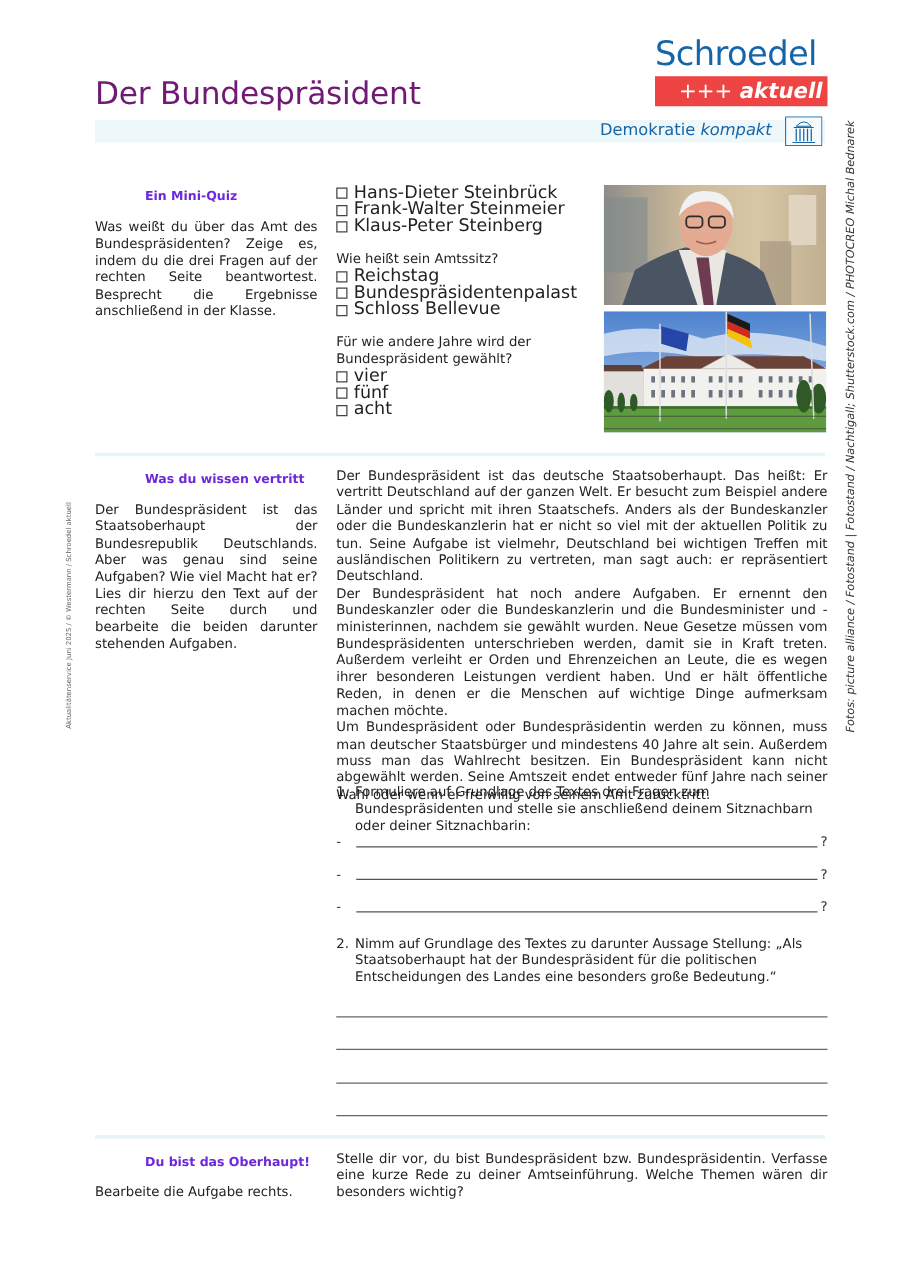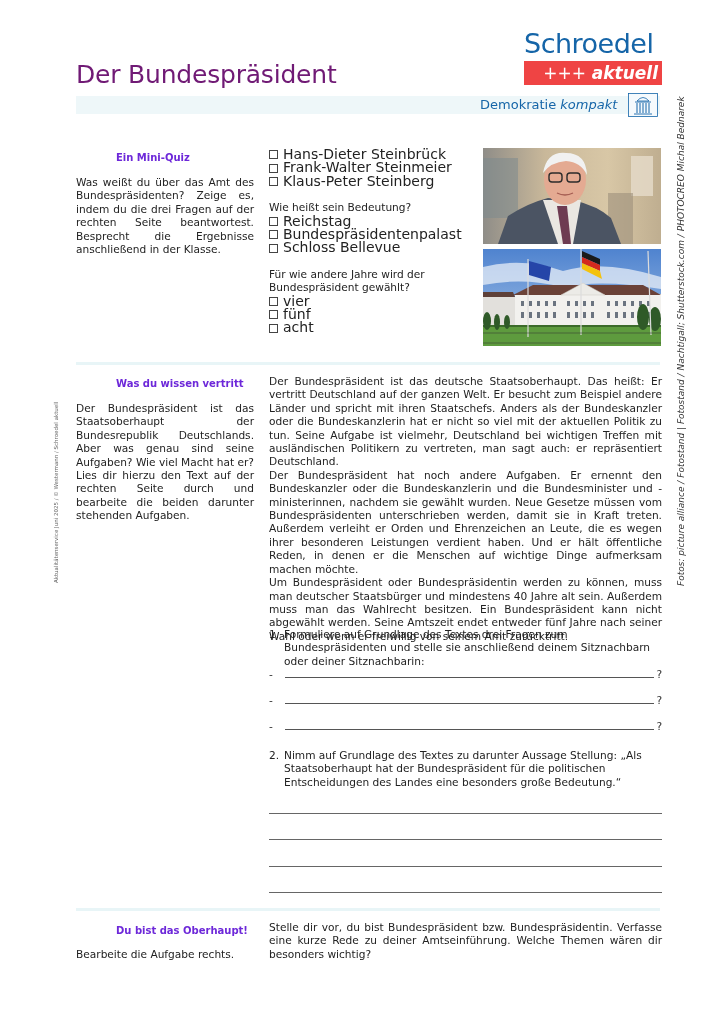--- a/index.html
+++ b/index.html
@@ -80,21 +80,21 @@
     </div>
   <div class="opt">
       <span class="box"></span>
       <span>Frank-Walter Steinmeier</span>
     </div>
   <div class="opt">
       <span class="box"></span>
       <span>Klaus-Peter Steinberg</span>
     </div>
   <div class="gap"></div>
-  <div class="quiz-q">Wie heißt sein Bedeutung?</div>
+  <div class="quiz-q">Wie heißt sein Amtssitz?</div>
   <div class="opt">
       <span class="box"></span>
       <span>Reichstag</span>
     </div>
   <div class="opt">
       <span class="box"></span>
       <span>Bundespräsidentenpalast</span>
     </div>
   <div class="opt">
       <span class="box"></span>

